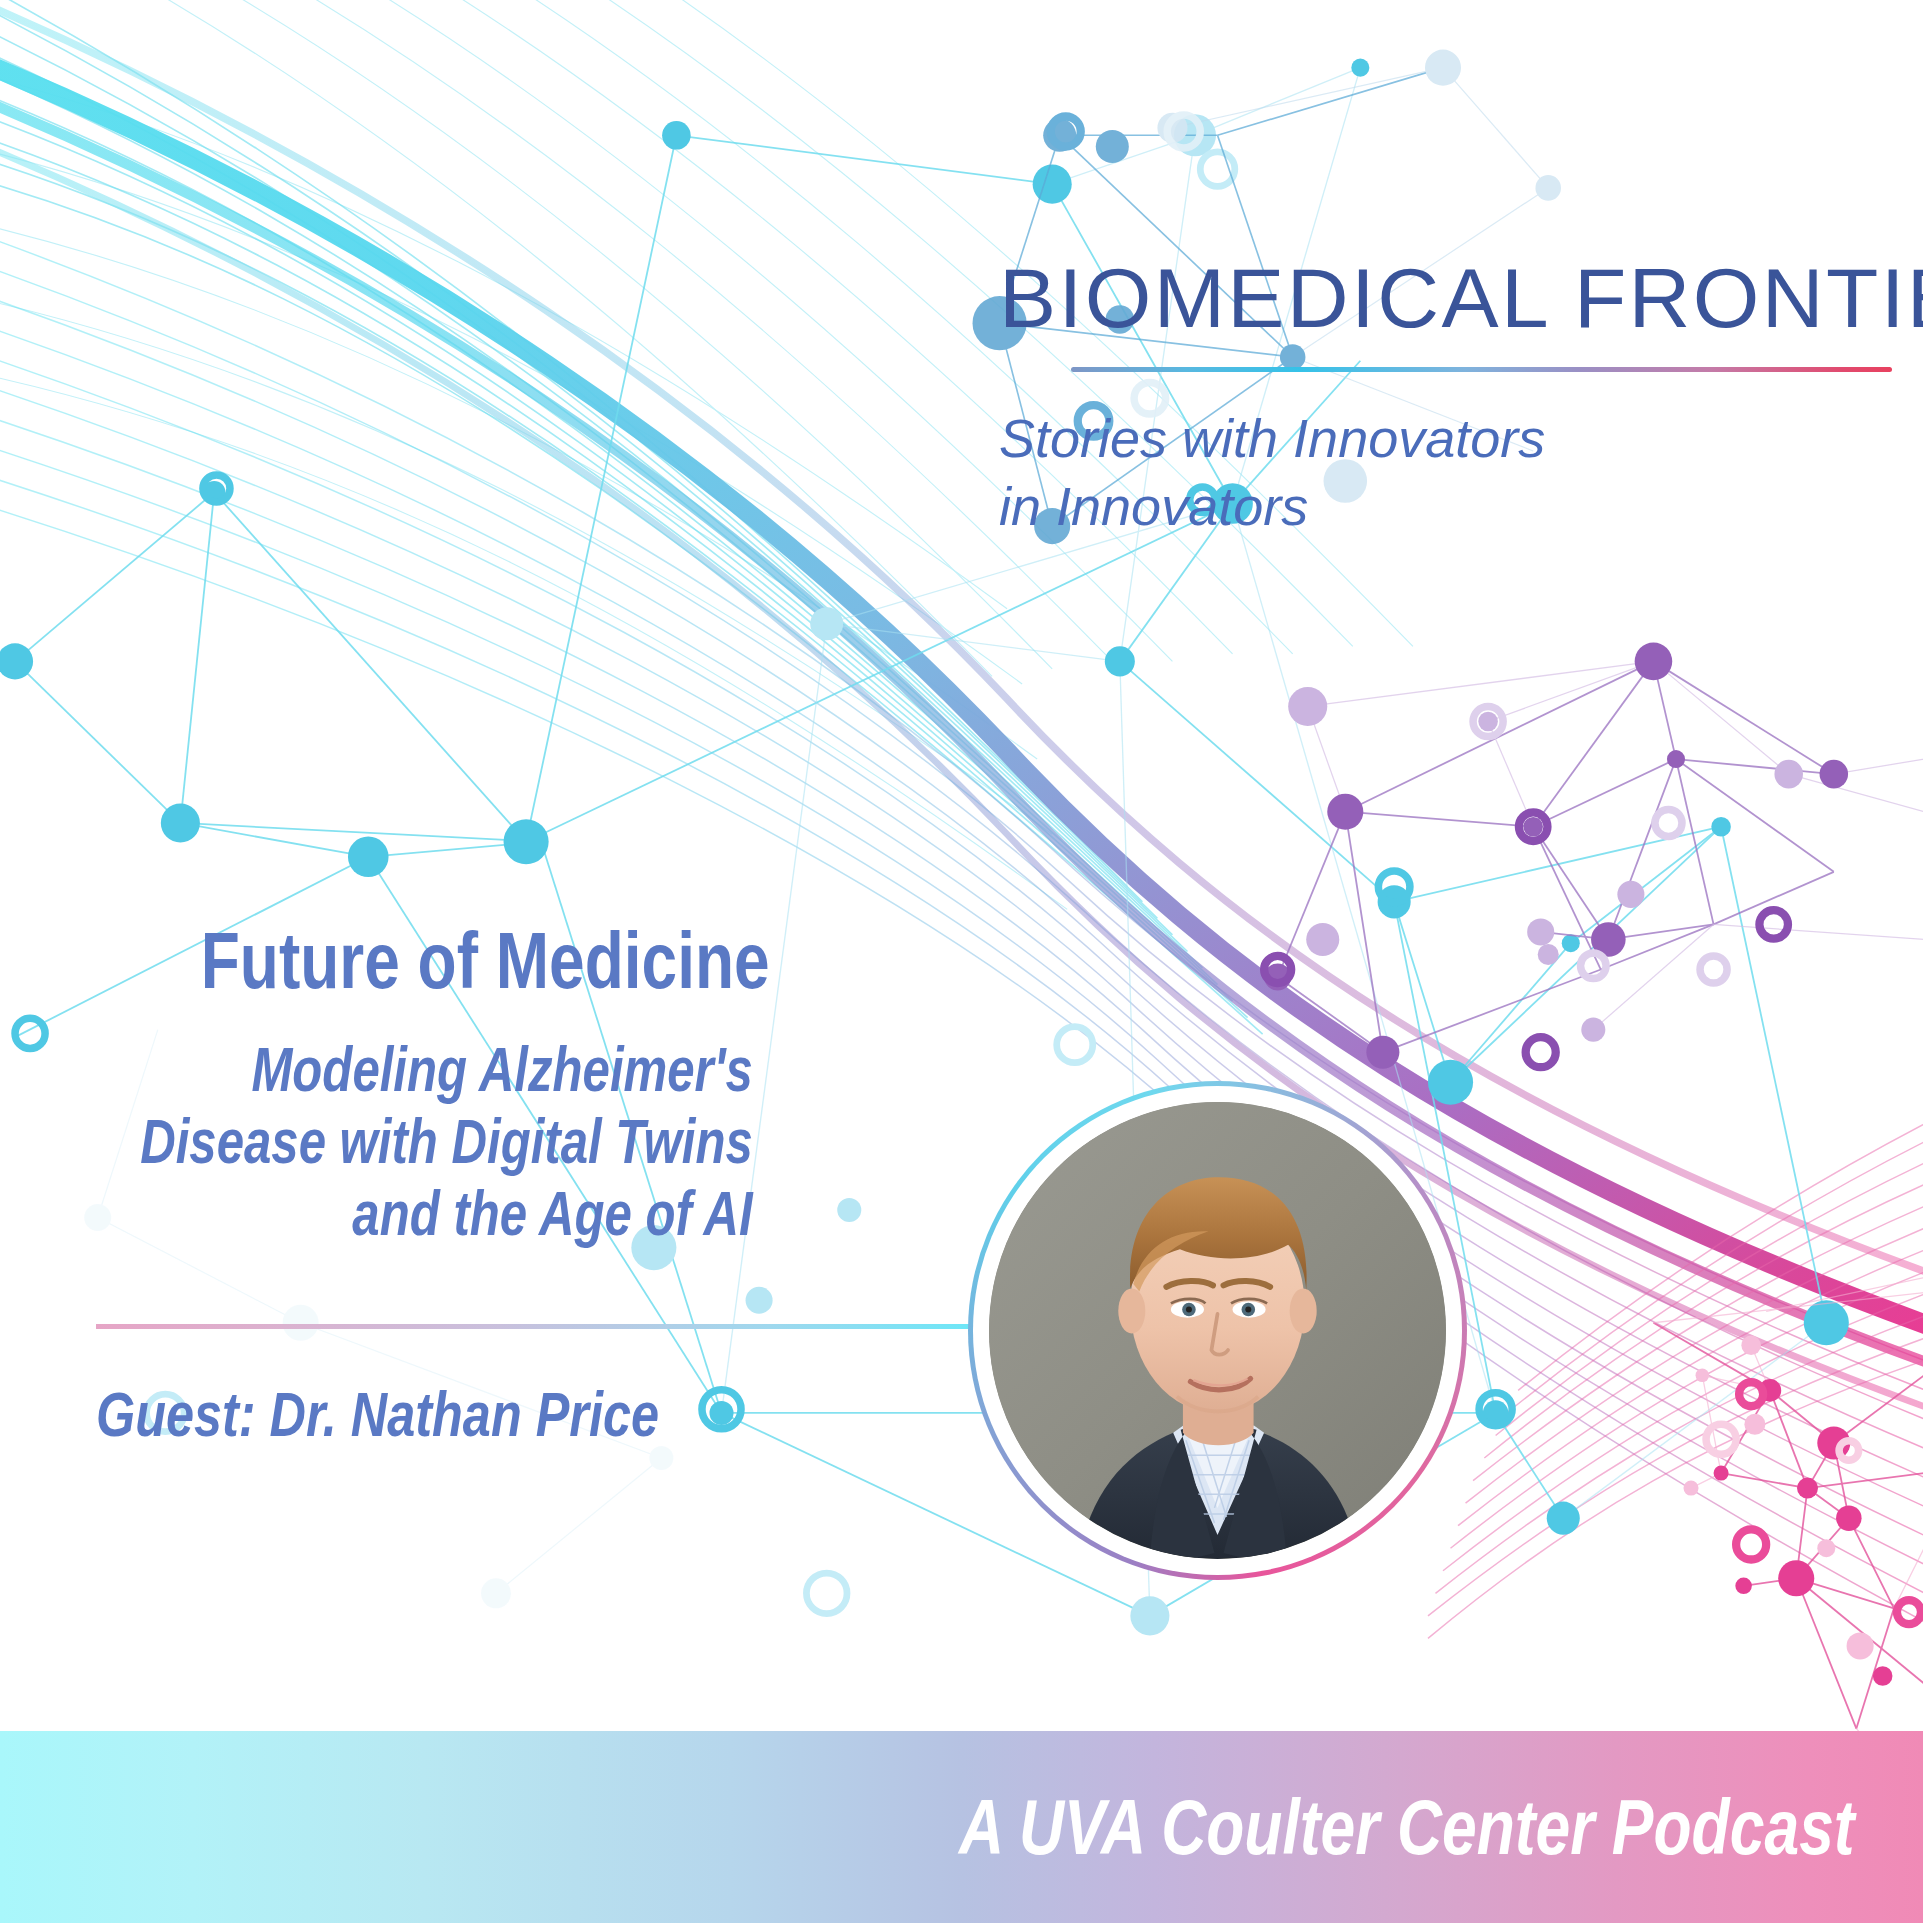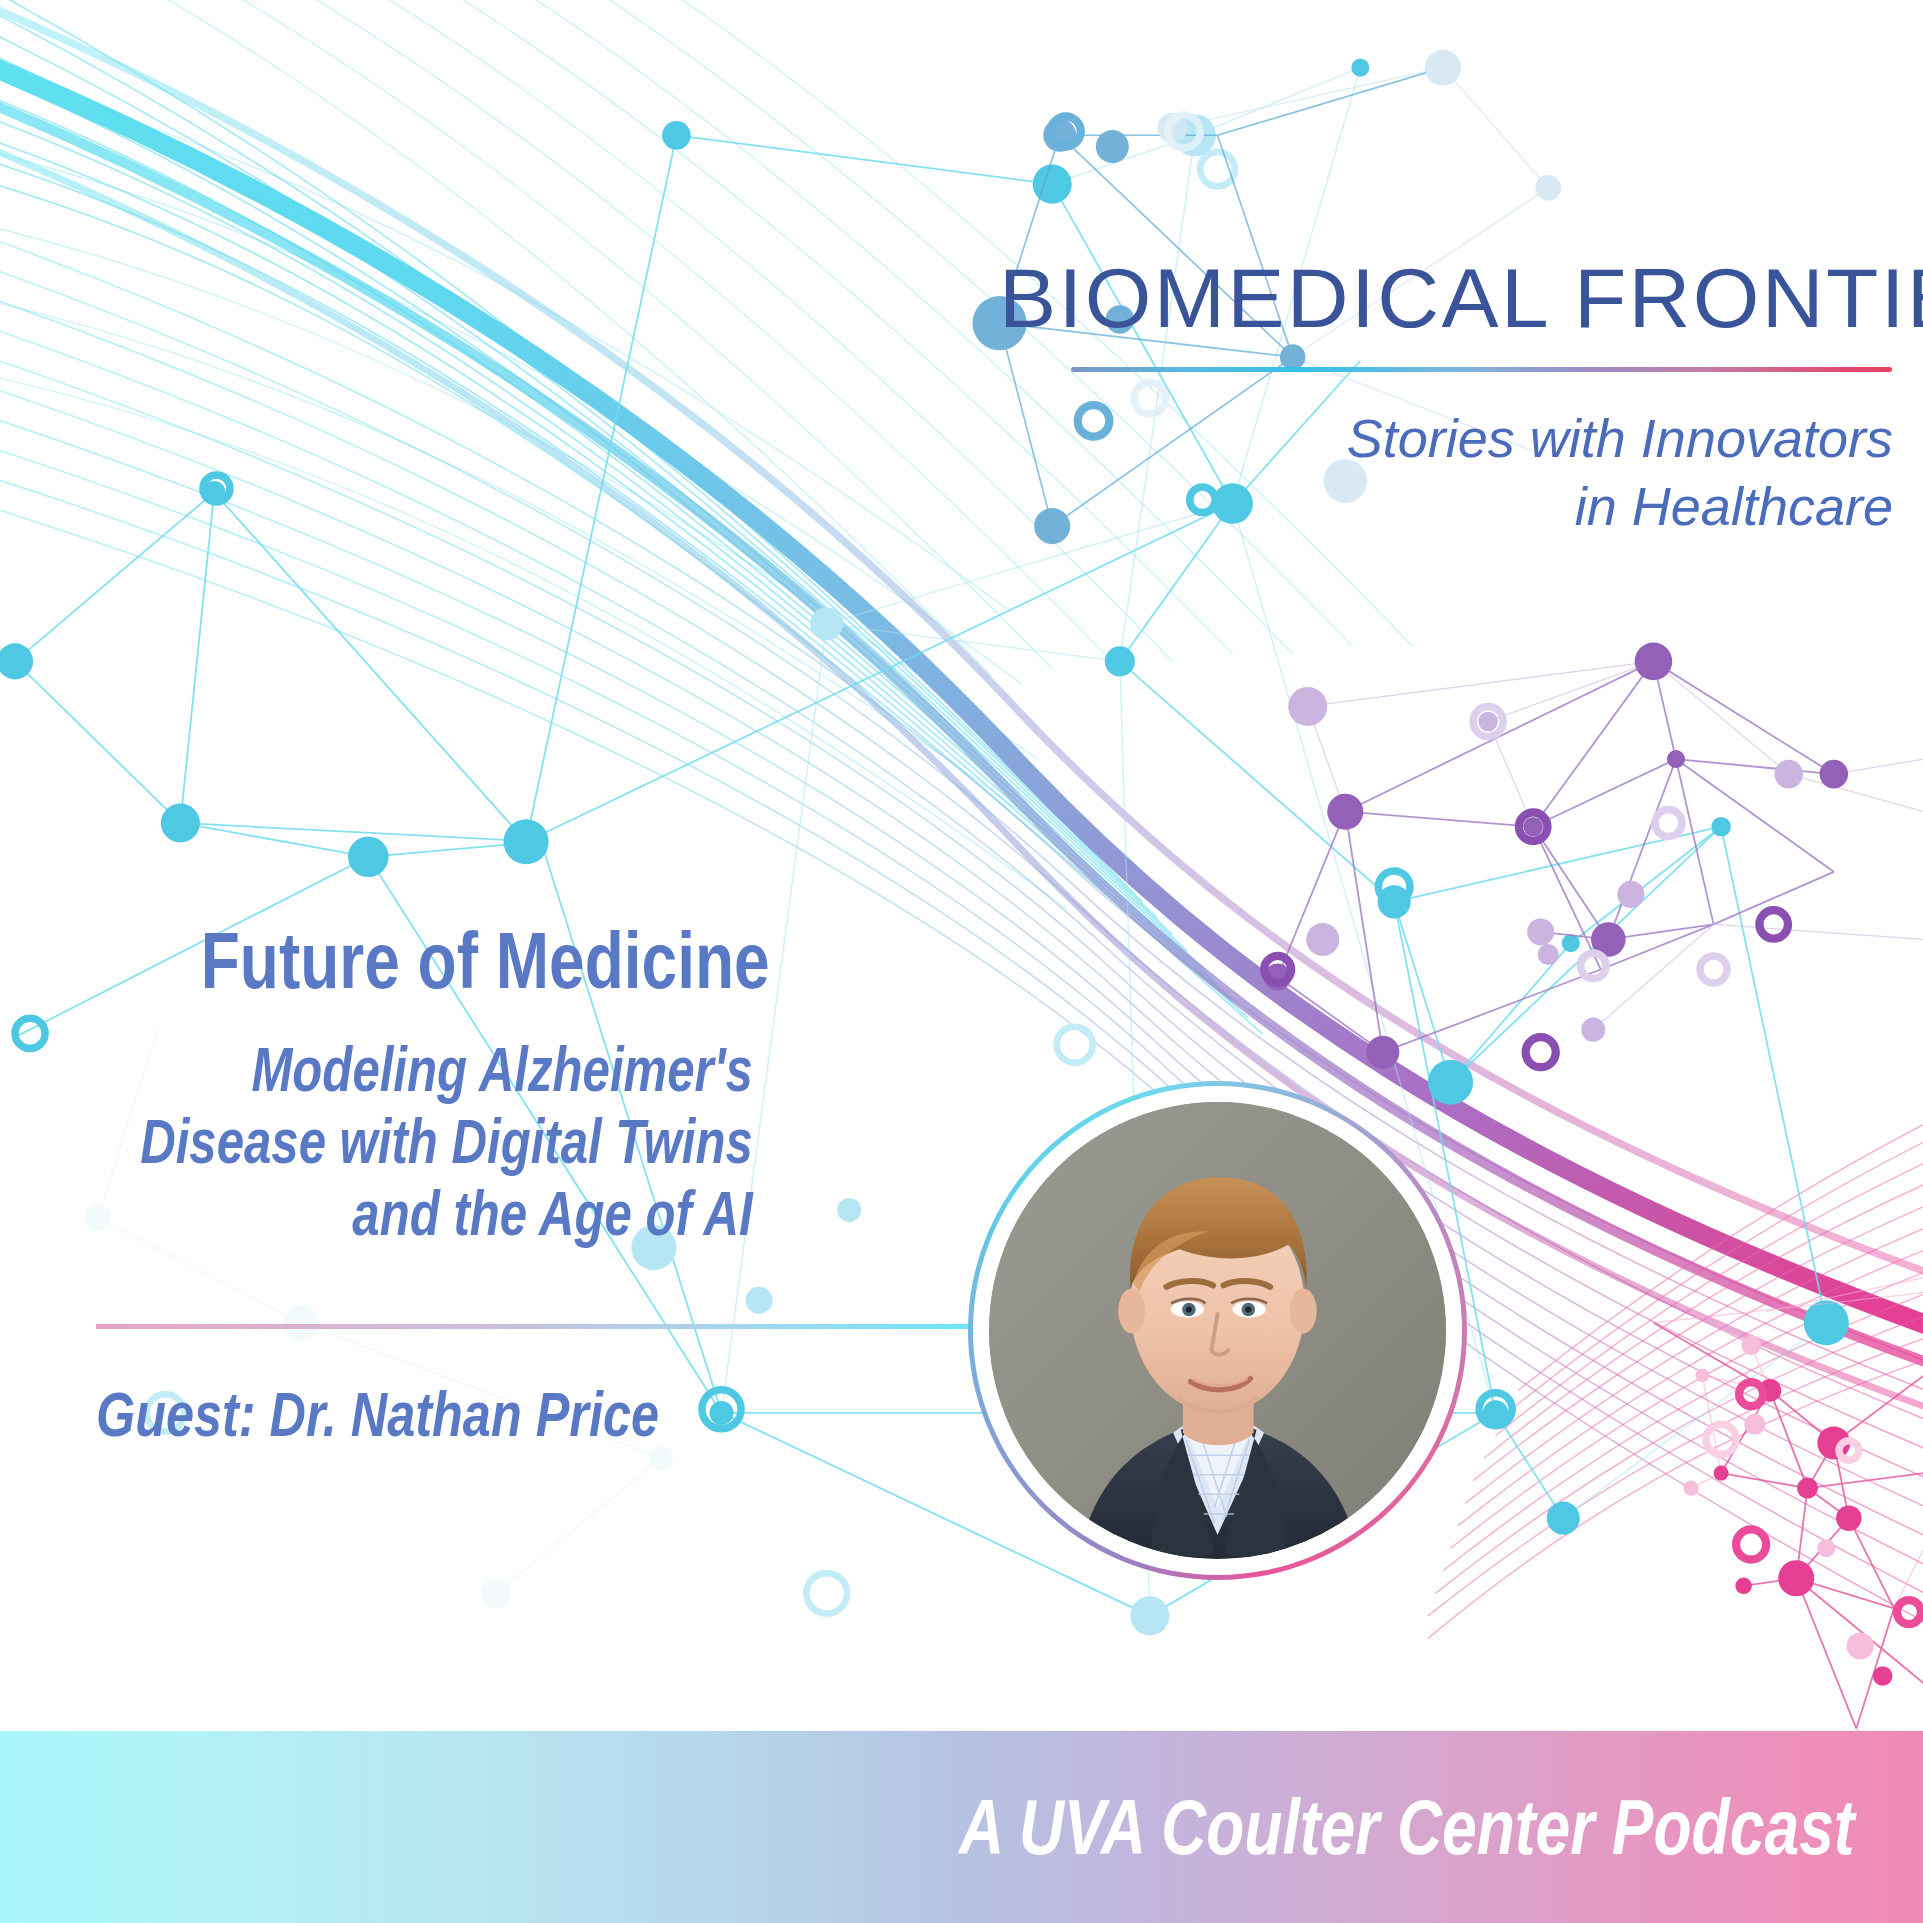--- a/index.html
+++ b/index.html
@@ -13,21 +13,21 @@
   #logo-block{position:absolute;left:999px;top:256px;width:894px;}
   #logo-wordmark{
     font-family:"Liberation Sans",sans-serif;
     font-size:84px;line-height:1.0;font-weight:400;
     letter-spacing:2.3px;color:#3a5499;white-space:nowrap;
     text-align:left;transform:scaleX(1.02);transform-origin:left center;
   }
   #logo-rule{margin-top:27px;margin-left:72px;height:5.3px;width:821px;
     background:linear-gradient(90deg,#7e96c6 0%,#58b8e0 14%,#35c2e8 28%,#7fb3dd 48%,#9a8fc4 62%,#c47ba8 78%,#e14a6e 94%,#e8415f 100%);
     border-radius:3px;}
-  #logo-tagline{margin-top:32px;text-align:right;
+  #logo-tagline{margin-top:32px;text-align:left;
     font-size:54px;line-height:1.26;font-style:italic;font-weight:400;color:#4a6cba;}
 
   
   #episode{position:absolute;left:96px;top:921px;width:842px;text-align:right;}
   #ep-title{
     font-size:80px;line-height:1.0;font-weight:700;color:#5a79c4;
     transform:scaleX(.80);transform-origin:left top;white-space:nowrap;
     letter-spacing:0px;
   }
   #ep-subtitle{
@@ -443,21 +443,21 @@
       </g>
 
     </g>
   </svg>
 
   <div id="logo-block">
     <div id="logo-wordmark">BIOMEDICAL FRONTIERS</div>
     <div id="logo-rule"></div>
     <div id="logo-tagline">
       <div>Stories with Innovators</div>
-      <div>in Healthcare</div>
+      <div>in Innovators</div>
     </div>
   </div>
 
   <div id="episode">
     <div id="ep-title">Future of Medicine</div>
     <div id="ep-subtitle">
       <span class="ln">Modeling Alzheimer's</span>
       <span class="ln">Disease with Digital Twins</span>
       <span class="ln">and the Age of AI</span>
     </div>

